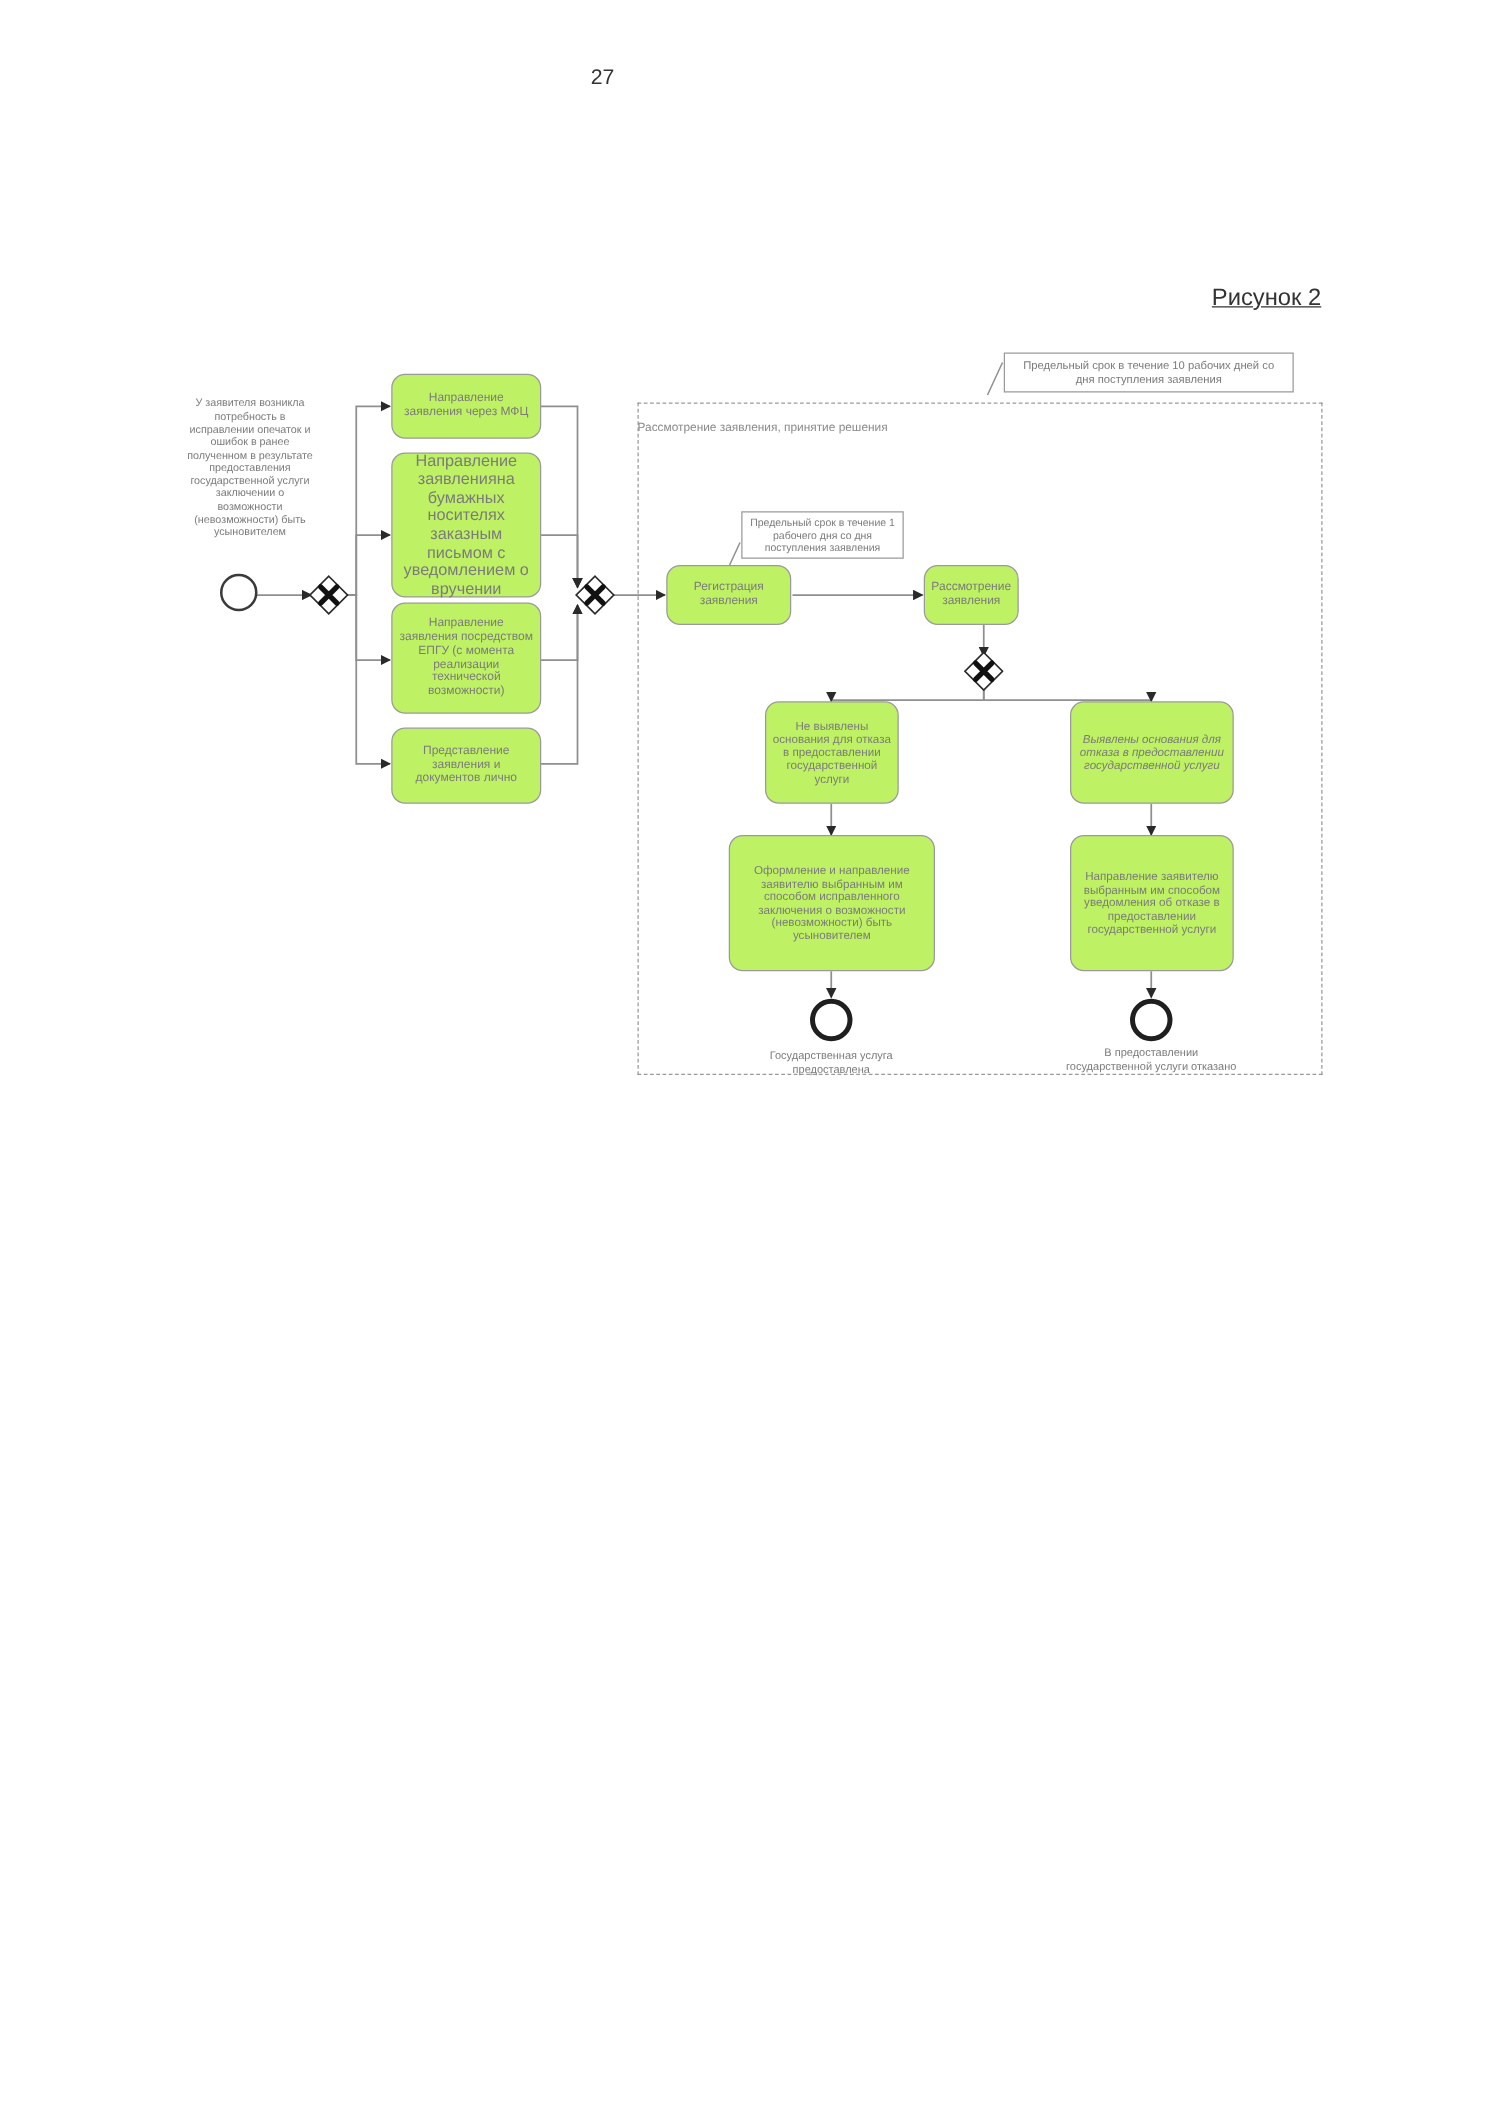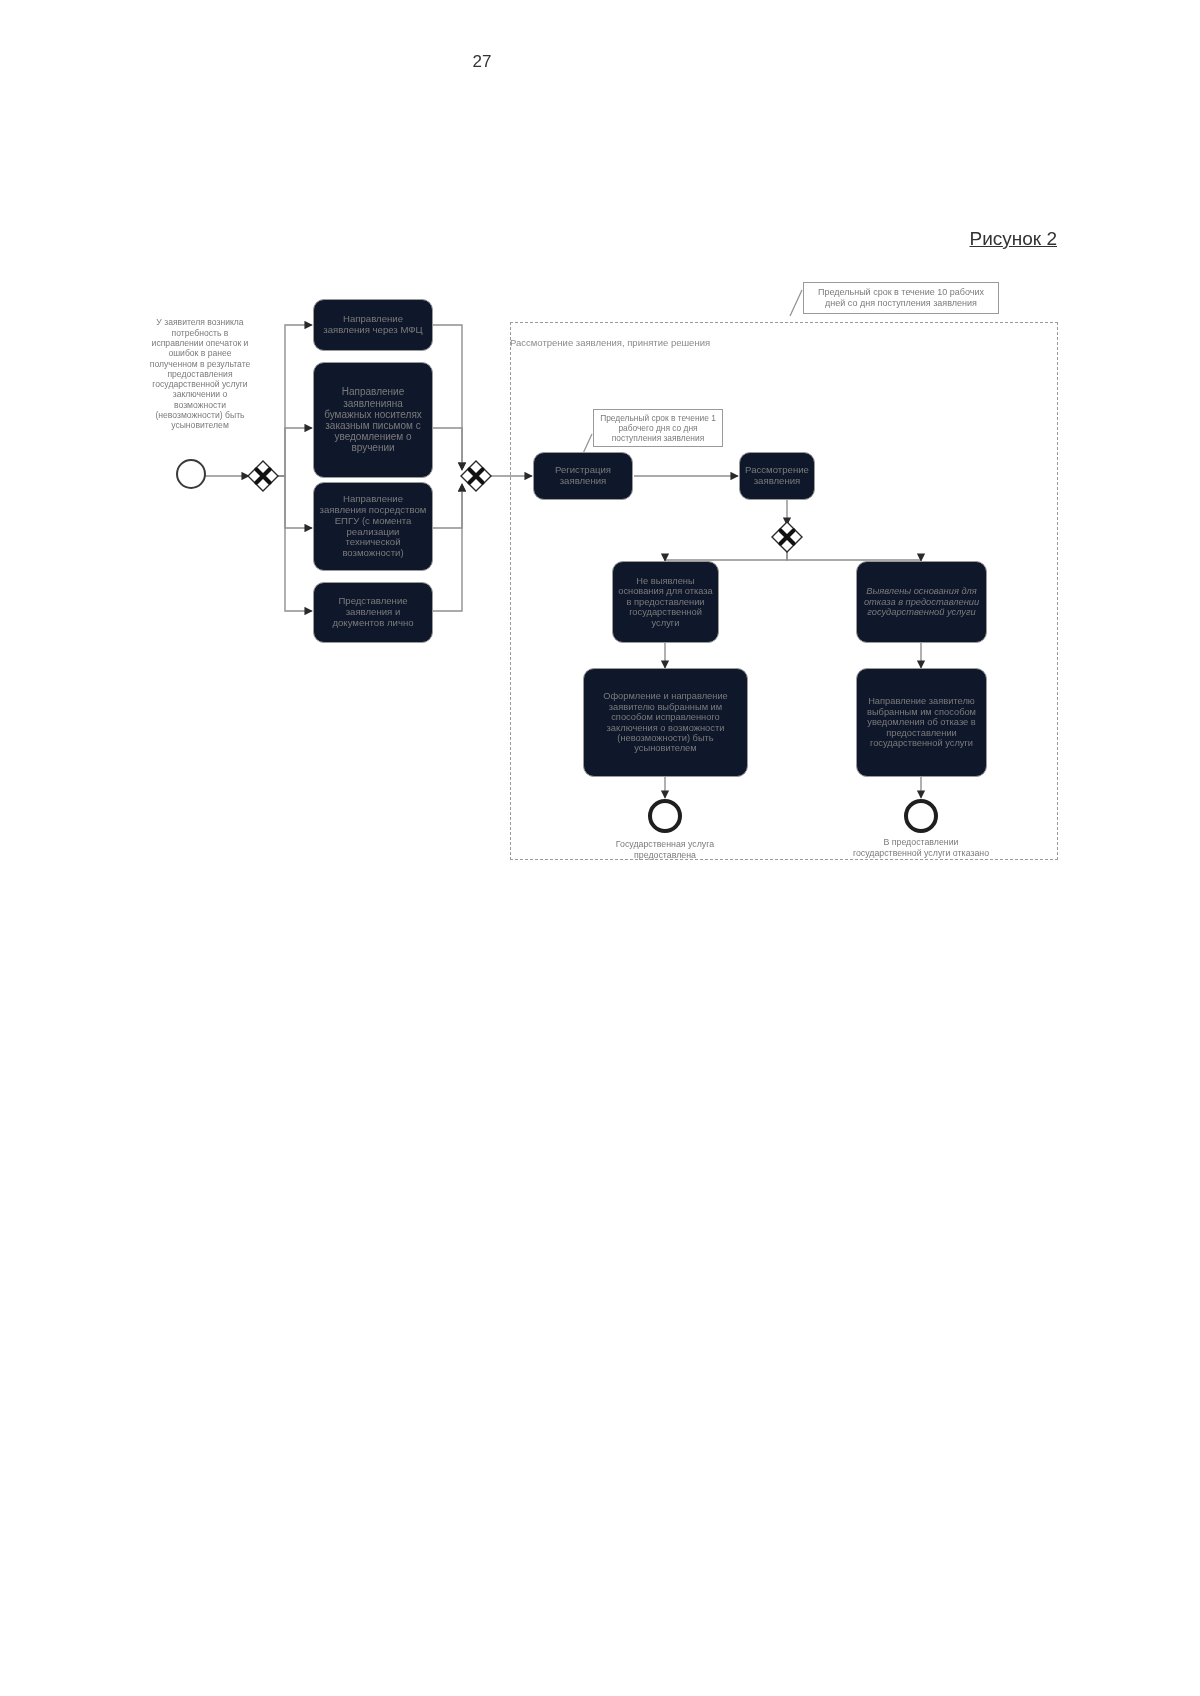--- a/index.html
+++ b/index.html
@@ -45,21 +45,21 @@
     box-sizing: border-box;
     display: flex;
     align-items: center;
     justify-content: center;
     text-align: center;
     color: #7b7b7b;
   }
   .task {
     border: 1.3px solid #9a9a9a;
     border-radius: 11px;
-    background: #0f172a;
+    background: #bef264;
     padding: 3px 5px;
     line-height: 1.12;
   }
   .task span { display: block; width: 100%; }
   .annotation {
     border: 1.1px solid #9a9a9a;
     background: #ffffff;
     padding: 4px 6px;
     line-height: 1.2;
     text-align: center;
@@ -164,21 +164,21 @@
 <div class="gateway" style="left:771px; top:521px; width:32px; height:32px;">
   <svg viewBox="0 0 32 32" width="32" height="32">
     <polygon points="16,1 31,16 16,31 1,16" fill="#ffffff" stroke="#2a2a2a" stroke-width="1.4"></polygon>
     <path d="M 9.5 9.5 L 22.5 22.5 M 22.5 9.5 L 9.5 22.5" stroke="#111111" stroke-width="4.2" stroke-linecap="round"></path>
   </svg>
 </div>
 
 <div class="node task" style="left:313px; top:299px; width:120px; height:52px; font-size:9.6px;">
   <span>Направление заявления  через МФЦ</span>
 </div>
-<div class="node task" style="left:313px; top:362px; width:120px; height:116px; font-size:10px;">
+<div class="node task" style="left:313px; top:362px; width:120px; height:116px; font-size:13px;">
   <span>Направление заявленияна бумажных носителях заказным письмом  с уведомлением о вручении</span>
 </div>
 <div class="node task" style="left:313px; top:482px; width:120px; height:89px; font-size:9.6px;">
   <span>Направление заявления посредством ЕПГУ (с момента реализации технической возможности)</span>
 </div>
 <div class="node task" style="left:313px; top:582px; width:120px; height:61px; font-size:9.6px;">
   <span>Представление заявления и документов лично</span>
 </div>
 
 <div class="node task" style="left:533px; top:452px; width:100px; height:48px; font-size:9.6px;">
@@ -195,21 +195,21 @@
   <span>Выявлены основания для отказа в предоставлении государственной услуги</span>
 </div>
 
 <div class="node task" style="left:583px; top:668px; width:165px; height:109px; font-size:9.3px;">
   <span>Оформление и направление заявителю выбранным им способом исправленного заключения о возможности (невозможности) быть усыновителем</span>
 </div>
 <div class="node task" style="left:856px; top:668px; width:131px; height:109px; font-size:9.3px;">
   <span>Направление заявителю выбранным им способом уведомления об отказе в предоставлении государственной услуги</span>
 </div>
 
-<div class="node annotation" style="left:803px; top:282px; width:196px; height:32px; font-size:9px;">
+<div class="node annotation" style="left:803px; top:282px; width:232px; height:32px; font-size:9px;">
   <span>Предельный срок в течение 10 рабочих дней со дня поступления заявления</span>
 </div>
 <div class="node annotation" style="left:593px; top:409px; width:130px; height:38px; font-size:8.4px;">
   <span>Предельный срок в течение 1 рабочего дня со дня поступления заявления</span>
 </div>
 
 <div class="event end-event" style="left:648px; top:799px; width:34px; height:34px;"></div>
 <div class="node plain-label" style="left:595px; top:836px; width:140px; height:28px; font-size:8.8px;">Государственная услуга предоставлена</div>
 
 <div class="event end-event" style="left:904px; top:799px; width:34px; height:34px;"></div>

